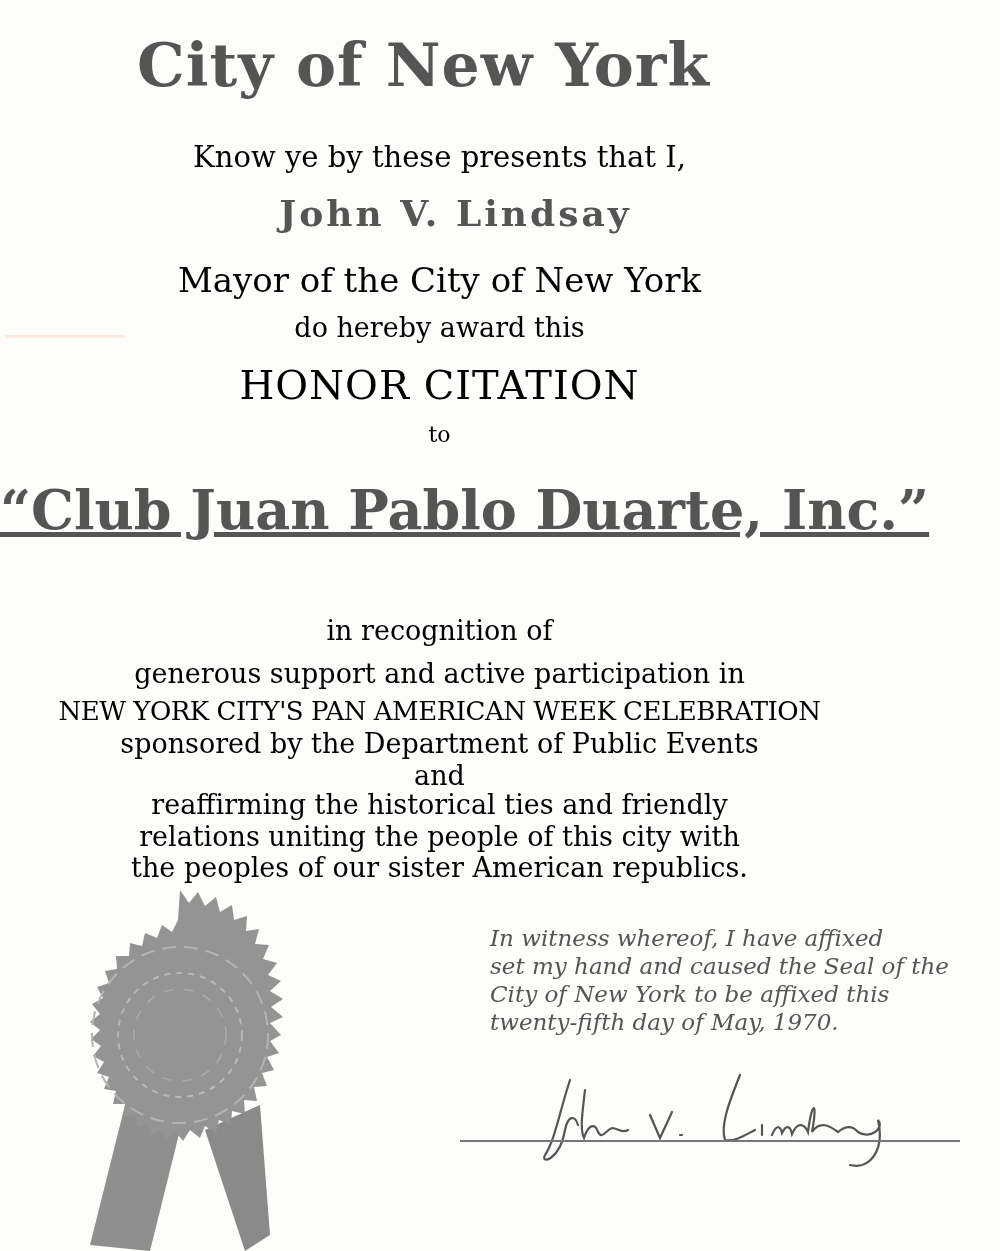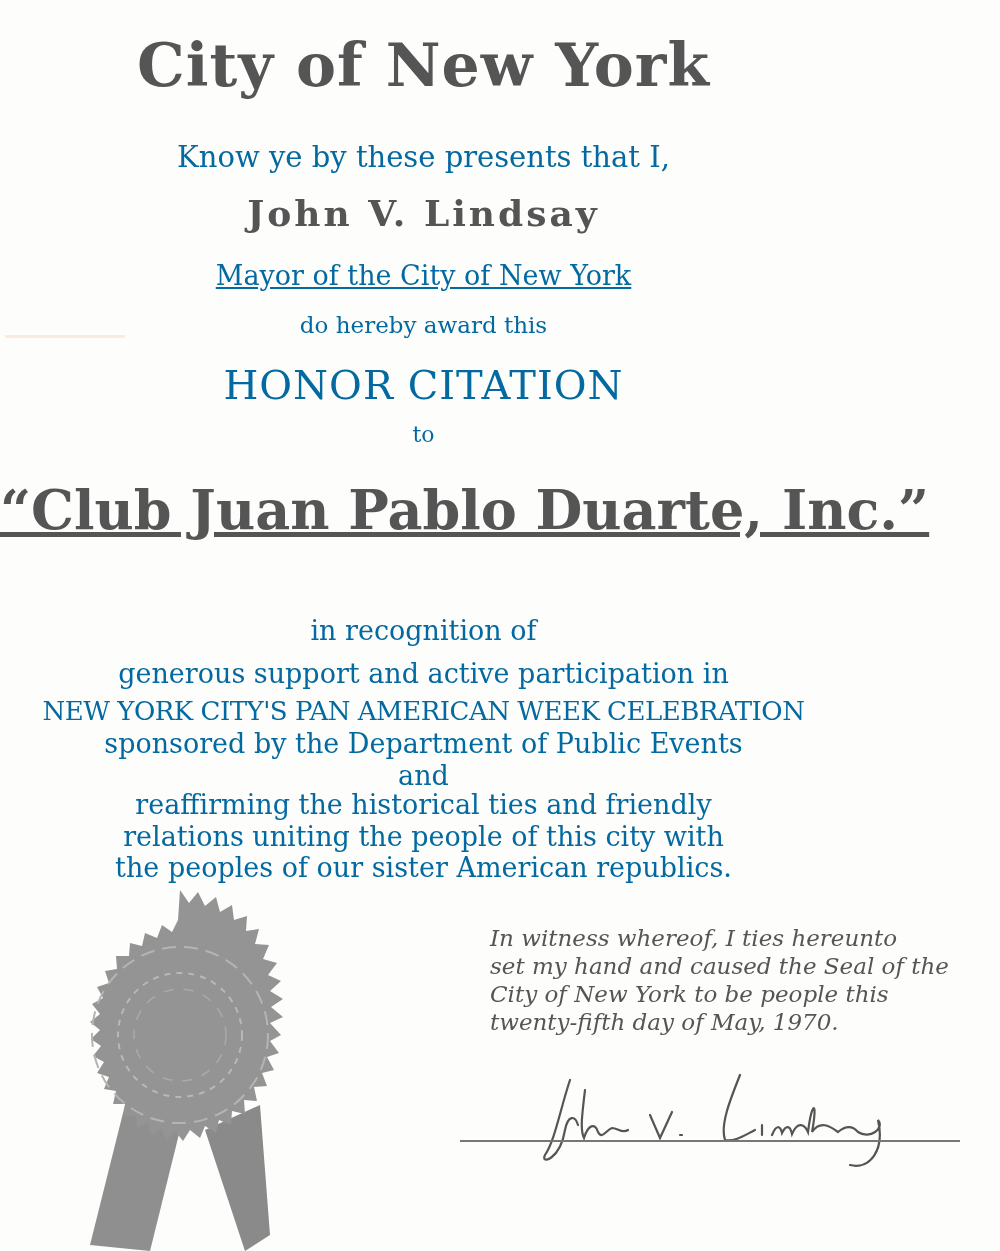--- a/index.html
+++ b/index.html
@@ -3,26 +3,26 @@
 <meta charset="utf-8">
 <style>
   html, body { margin:0; padding:0; }
   body {
     width:1000px; height:1251px; position:relative; overflow:hidden;
     background:#fdfdfb; color:#4a4a4a;
     font-family:"Liberation Serif", "DejaVu Serif", serif;
   }
   .line { position:absolute; left:0; width:847px; text-align:center; white-space:nowrap; }
   .gothic { font-family:"DejaVu Serif", serif; font-weight:bold; color:#555; }
-  .uncial { font-family:"DejaVu Serif", serif; color:#0369a1; }
+  .uncial { font-family:"DejaVu Serif", serif; color:#000000;padding-left:16px; }
   #title { top:30px; font-size:60px; letter-spacing:1px; }
   #l1 { top:140px; font-size:29px; }
-  #mayor-name { top:192px; font-size:36px; letter-spacing:3px; }
-  #l3 { top:260px; font-size:27px;text-decoration:underline; }
-  #l4 { top:312px; font-size:23px; }
+  #mayor-name { top:192px; font-size:36px; letter-spacing:3px;padding-left:32px; }
+  #l3 { top:260px; font-size:34px; }
+  #l4 { top:312px; font-size:27px; }
   #honor { top:362px; font-size:40px; letter-spacing:1px; }
   #to { top:422px; font-size:22px; }
   #recipient { top:478px; font-size:54px;text-decoration:underline; }
   .body-text { font-size:27px; line-height:30px; }
   #b1 { top:616px; }
   #b2 { top:659px; }
   #b3 { top:696px; font-size:26px; letter-spacing:-0.5px; }
   #b4 { top:729px; }
   #b5 { top:761px; }
   #b6 { top:790px; }
@@ -57,23 +57,23 @@
 
   <div id="b1" class="line uncial body-text">in recognition of</div>
   <div id="b2" class="line uncial body-text">generous support and active participation in</div>
   <div id="b3" class="line uncial body-text">NEW YORK CITY'S  PAN AMERICAN WEEK CELEBRATION</div>
   <div id="b4" class="line uncial body-text">sponsored by the Department of Public Events</div>
   <div id="b5" class="line uncial body-text">and</div>
   <div id="b6" class="line uncial body-text">reaffirming the historical ties and friendly</div>
   <div id="b7" class="line uncial body-text">relations uniting the people of this city with</div>
   <div id="b8" class="line uncial body-text">the peoples of our sister American republics.</div>
 
-  <div id="w1" class="witness">In witness whereof, I ties hereunto</div>
+  <div id="w1" class="witness">In witness whereof, I have affixed</div>
   <div id="w2" class="witness">set my hand and caused the Seal of the</div>
-  <div id="w3" class="witness">City of New York to be people this</div>
+  <div id="w3" class="witness">City of New York to be affixed this</div>
   <div id="w4" class="witness">twenty-fifth day of May, 1970.</div>
 
   <svg id="seal" viewBox="0 0 320 361">
     <polygon points="95,215 150,240 120,361 60,355" fill="#8f8f8f"></polygon>
     <polygon points="175,240 230,215 240,345 215,361" fill="#8a8a8a"></polygon>
     <g transform="translate(150,145)">
       <polygon fill="#949494" points="
         0,-145 9,-132 18,-143 25,-129 36,-138 40,-123 52,-130 54,-115 67,-119 66,-104 79,-106 75,-91 89,-90 83,-76 97,-72 88,-60 101,-54 90,-44 103,-36 91,-28 103,-18 90,-12 101,0 90,6 99,18 87,22 94,35 82,38 87,51 74,52 77,66 64,65 65,79 52,76 51,90 39,85 36,98 25,91 20,103 10,95 3,106 -5,96 -13,105 -19,94 -29,101 -32,88 -43,93 -44,80 -56,82 -55,69 -67,69 -64,56 -76,54 -71,42 -83,38 -76,27 -87,21 -79,11 -89,4 -80,-5 -90,-13 -80,-21 -88,-31 -77,-37 -83,-48 -71,-52 -75,-64 -63,-66 -64,-79 -51,-79 -50,-92 -38,-89 -35,-102 -23,-97 -18,-110 -8,-103 -2,-115 "></polygon>
       <circle r="88" fill="none" stroke="#b4b4b4" stroke-width="2" stroke-dasharray="14 8"></circle>
       <circle r="62" fill="none" stroke="#b8b8b8" stroke-width="2" stroke-dasharray="6 6"></circle>

